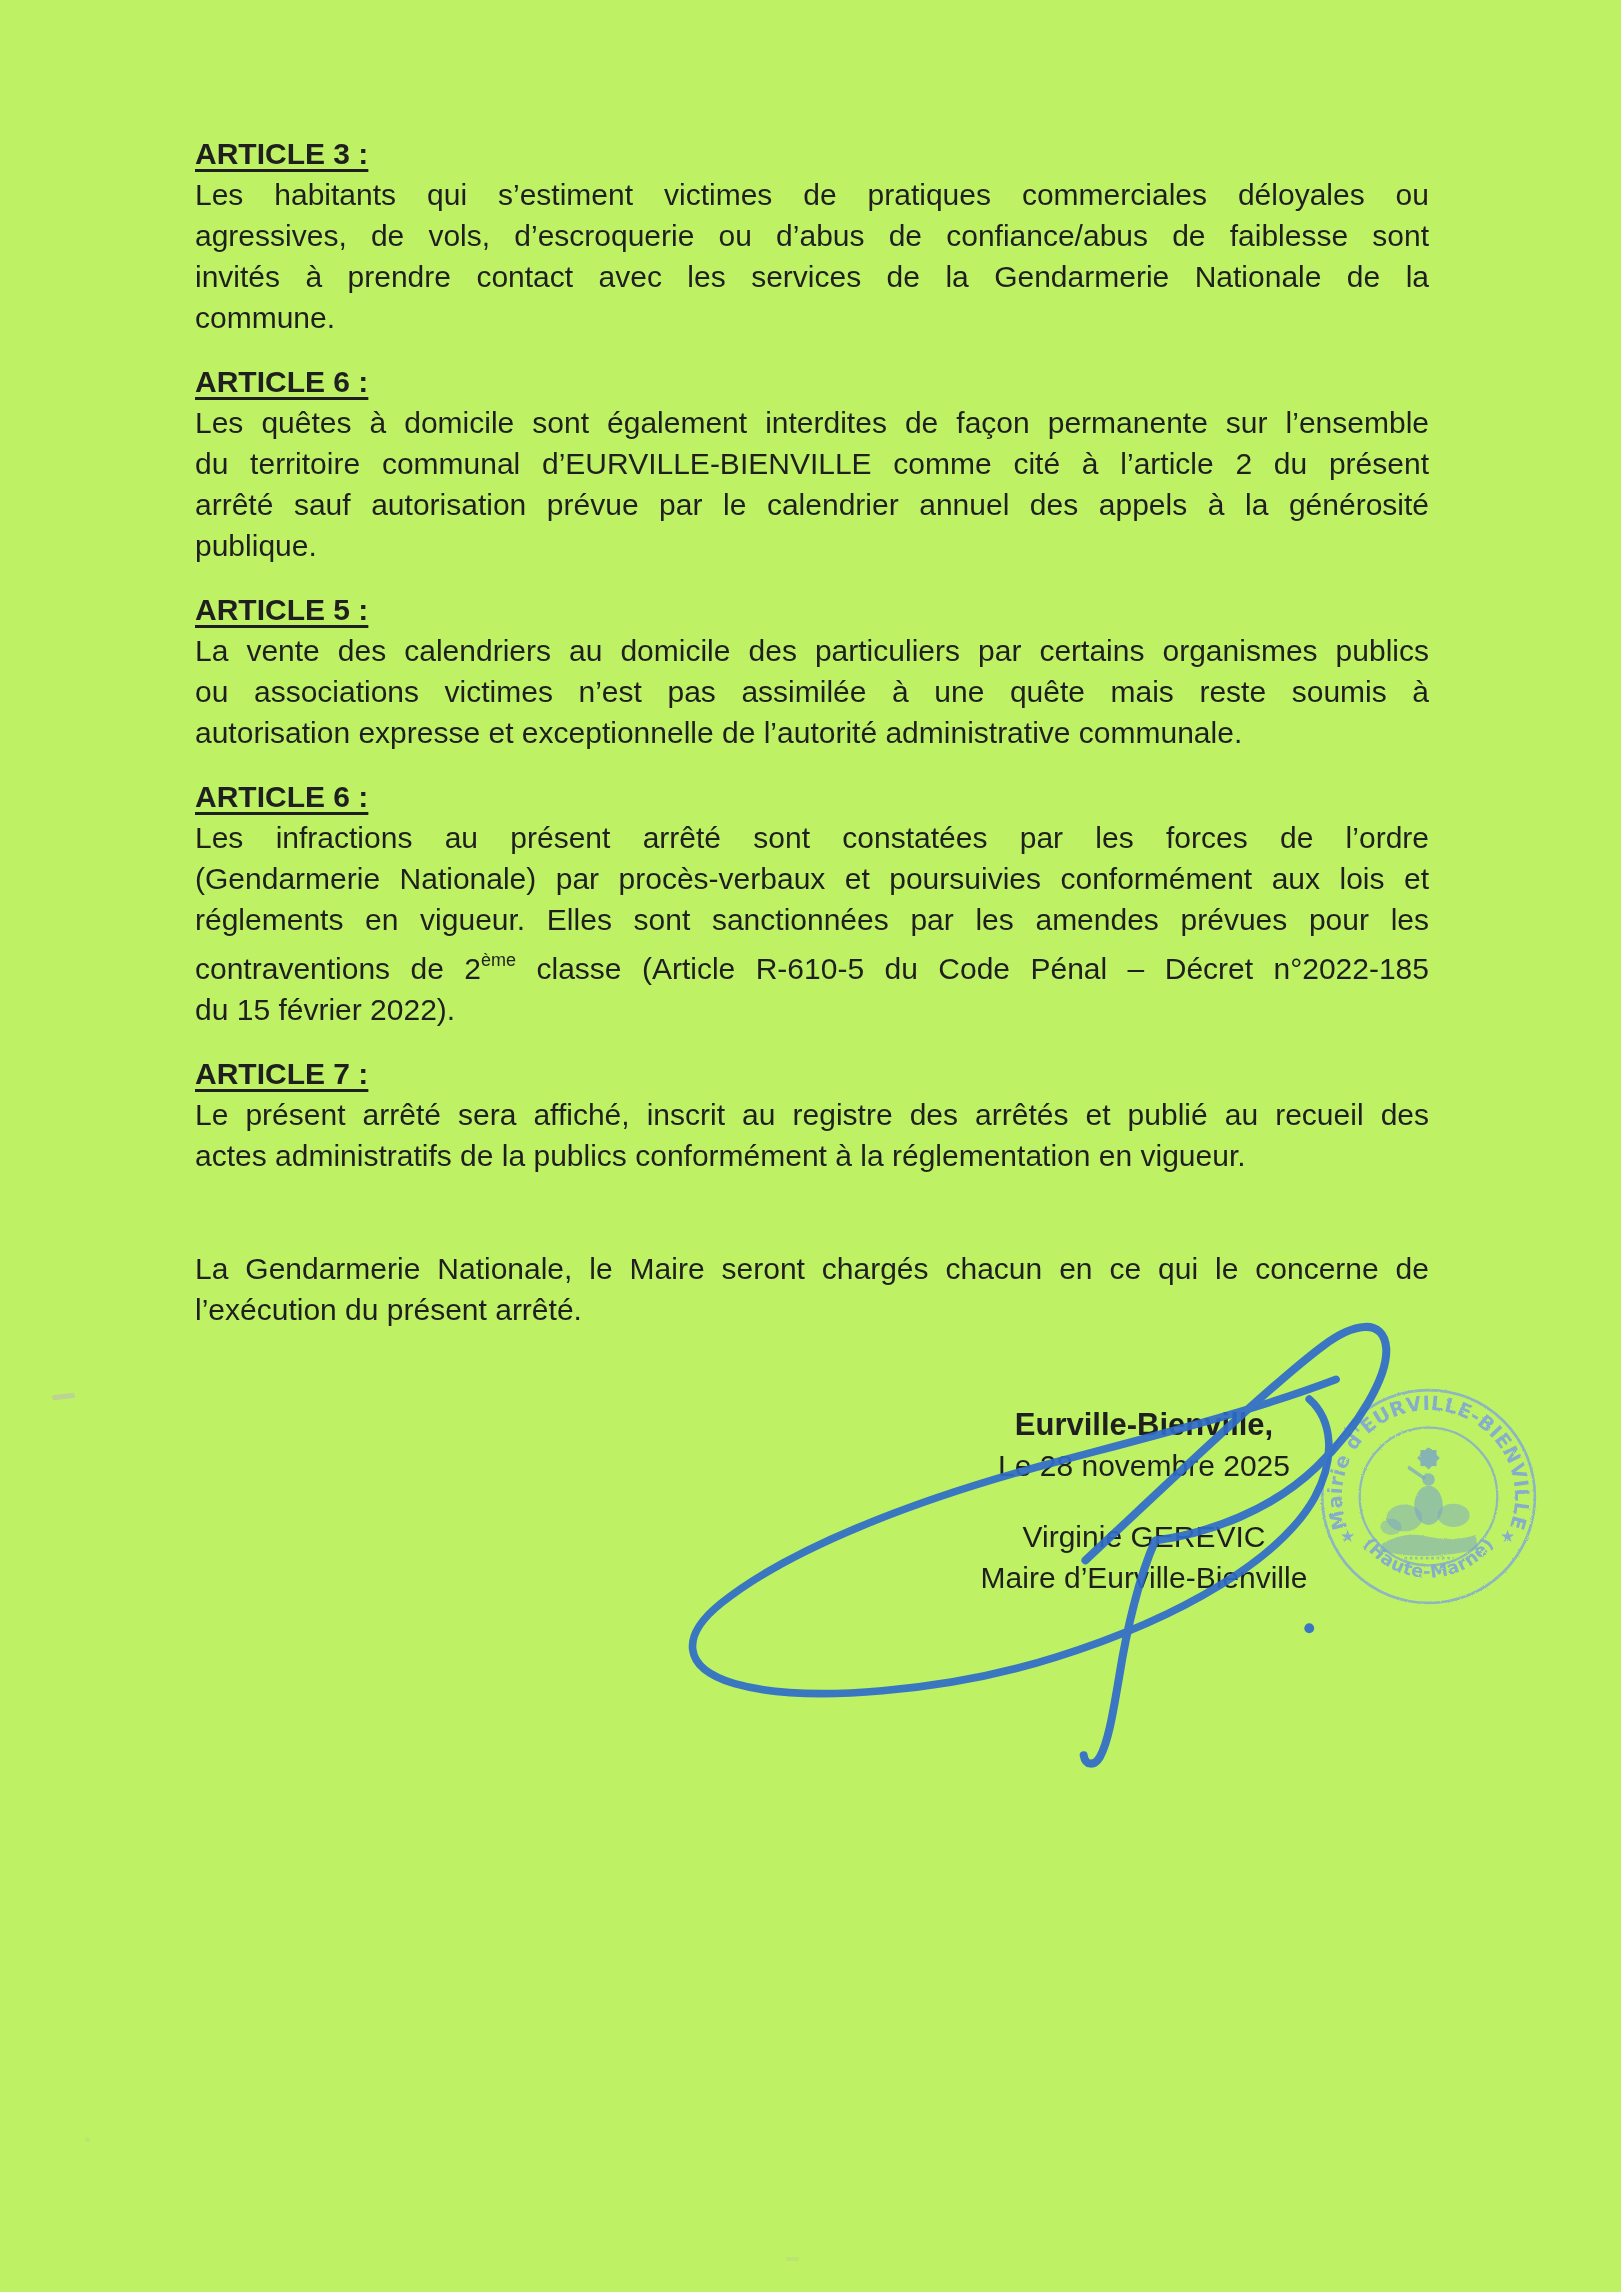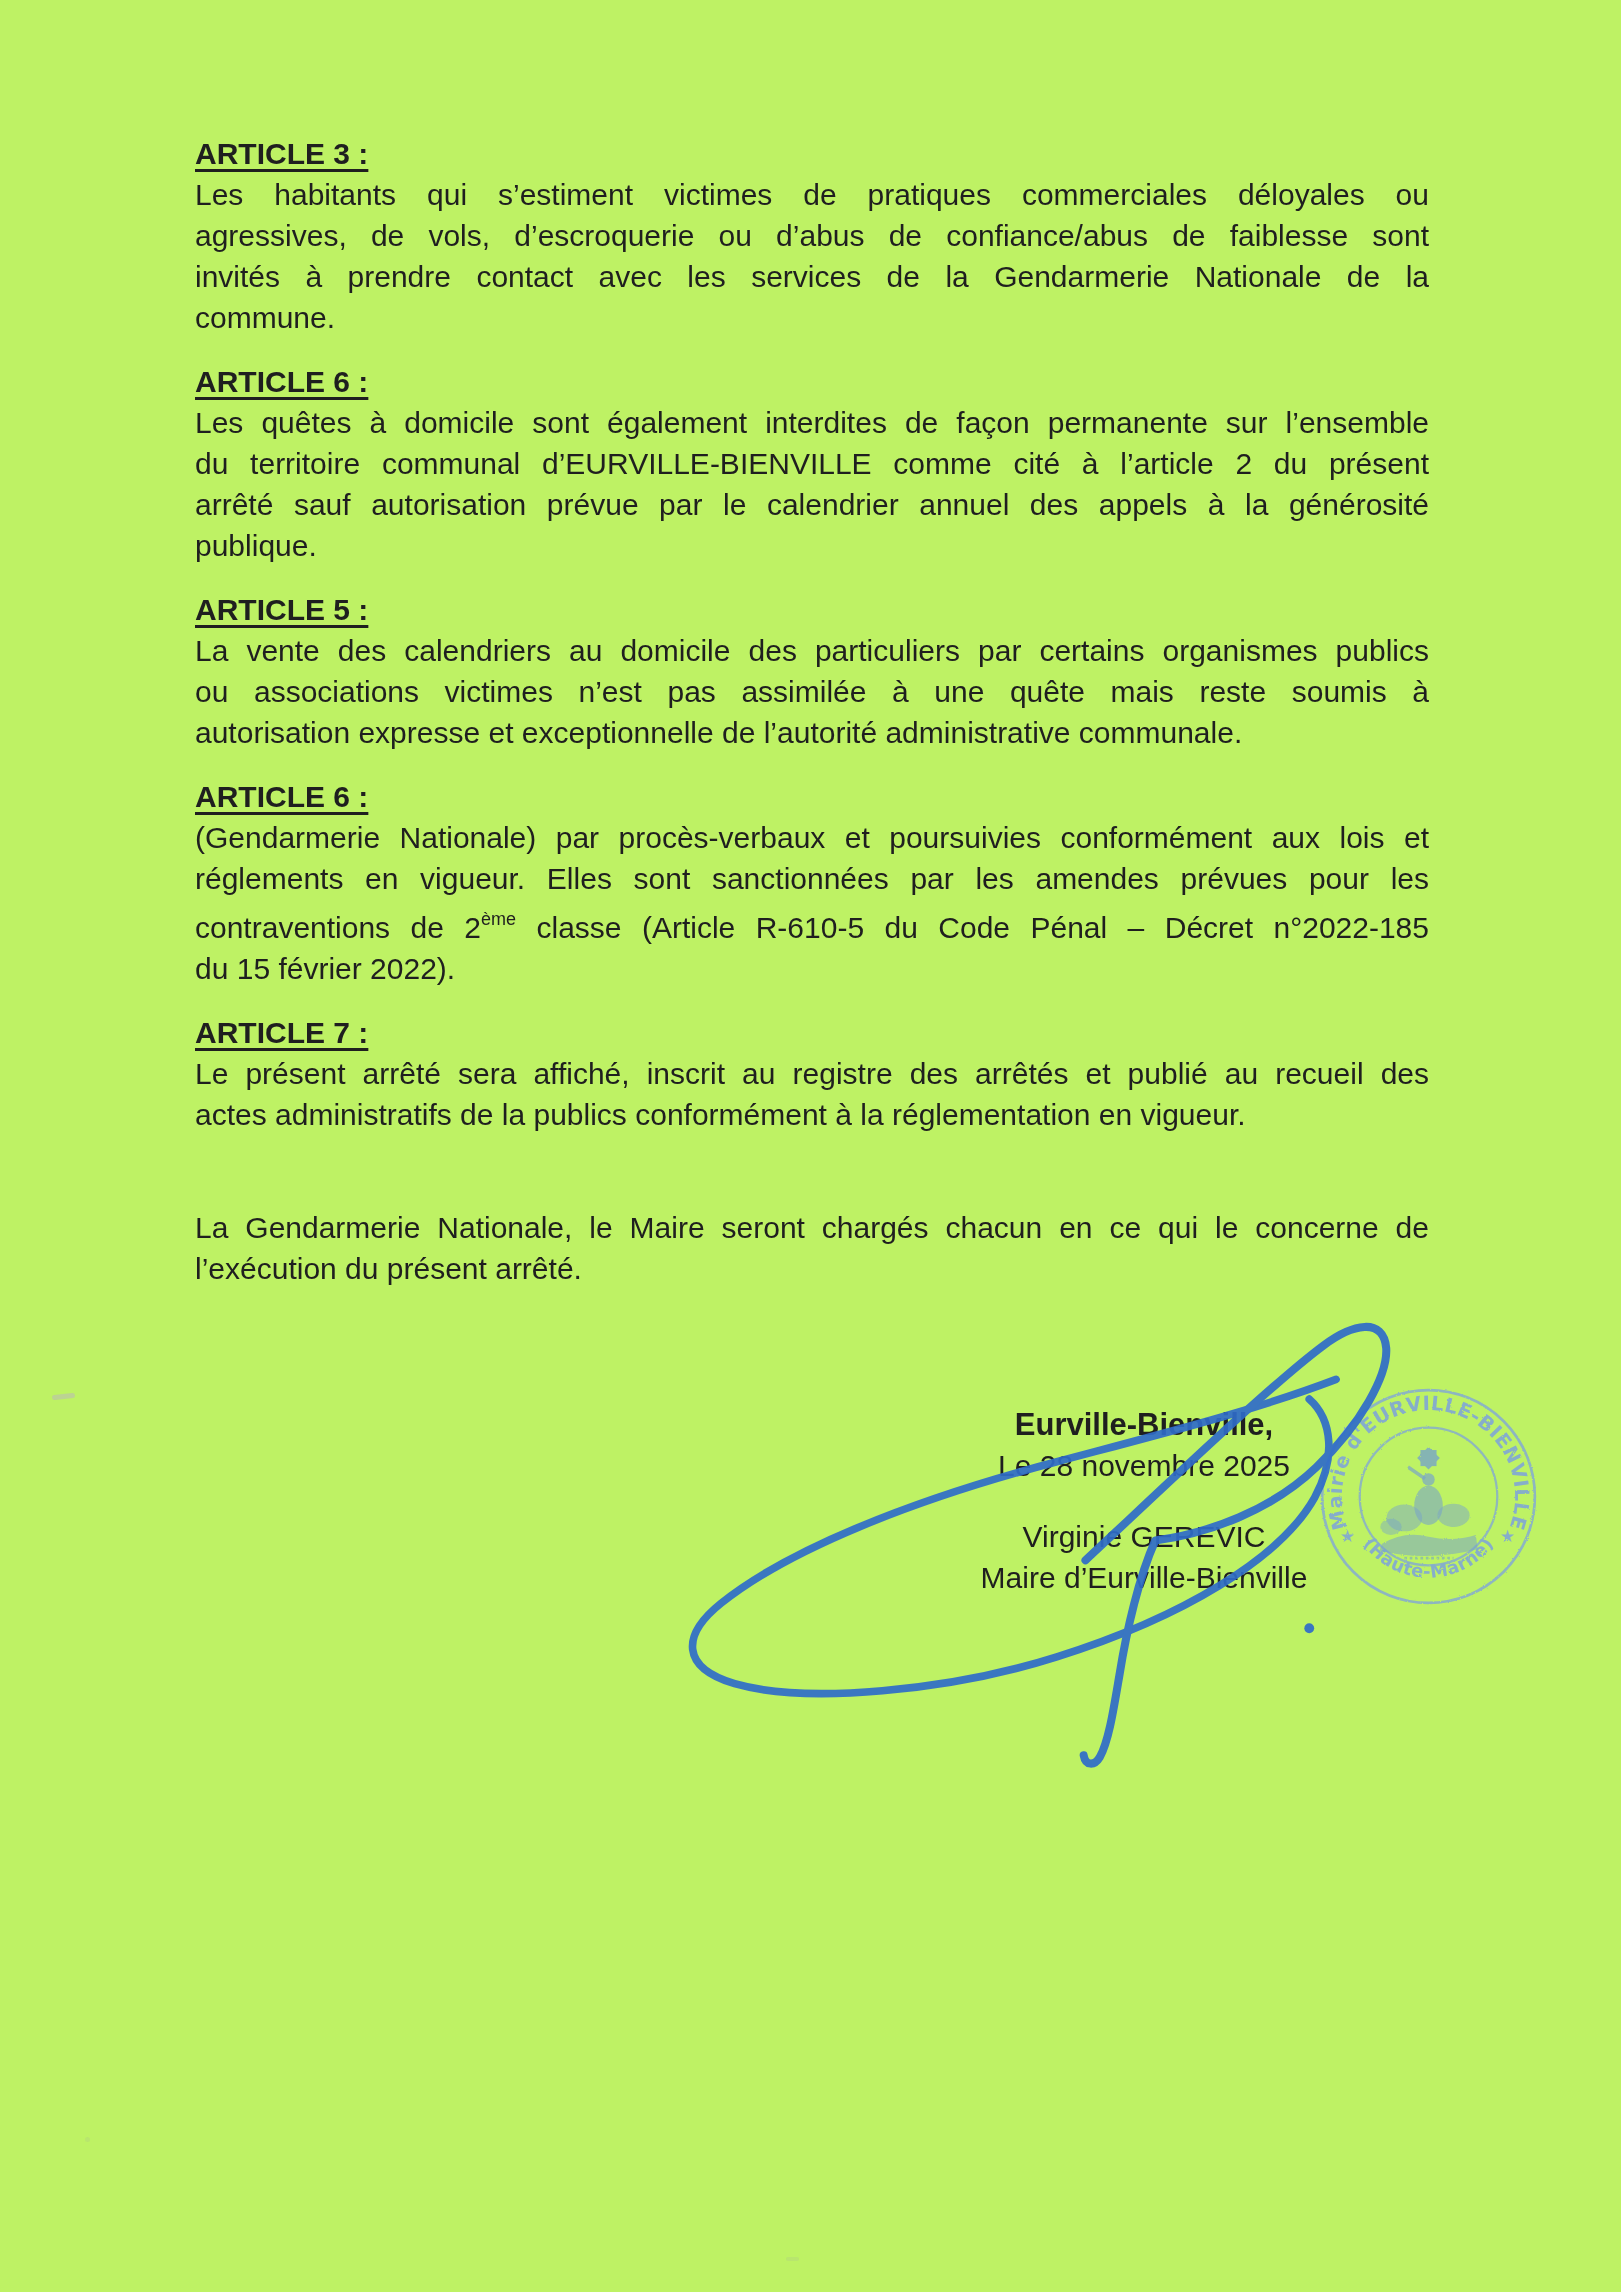--- a/index.html
+++ b/index.html
@@ -66,20 +66,21 @@
 
     <section class="article">
       <h2 class="article-heading">ARTICLE 5 :</h2>
       <div class="jline">La vente des calendriers au domicile des particuliers par certains organismes publics</div>
       <div class="jline">ou associations victimes n’est pas assimilée à une quête mais reste soumis à</div>
       <div class="jline last">autorisation expresse et exceptionnelle de l’autorité administrative communale.</div>
     </section>
 
     <section class="article">
       <h2 class="article-heading">ARTICLE 6 :</h2>
+      <div class="jline">Les infractions au présent arrêté sont constatées par les forces de l’ordre</div>
       <div class="jline">(Gendarmerie Nationale) par procès-verbaux et poursuivies conformément aux lois et</div>
       <div class="jline">réglements en vigueur. Elles sont sanctionnées par les amendes prévues pour les</div>
       <div class="jline"><span>contraventions de 2</span><span class="sup">ème</span><span> classe (Article R-610-5 du Code Pénal – Décret n°2022-185</span></div>
       <div class="jline last">du 15 février 2022).</div>
     </section>
 
     <section class="article">
       <h2 class="article-heading">ARTICLE 7 :</h2>
       <div class="jline">Le présent arrêté sera affiché, inscrit au registre des arrêtés et publié au recueil des</div>
       <div class="jline last">actes administratifs de la publics conformément à la réglementation en vigueur.</div>

